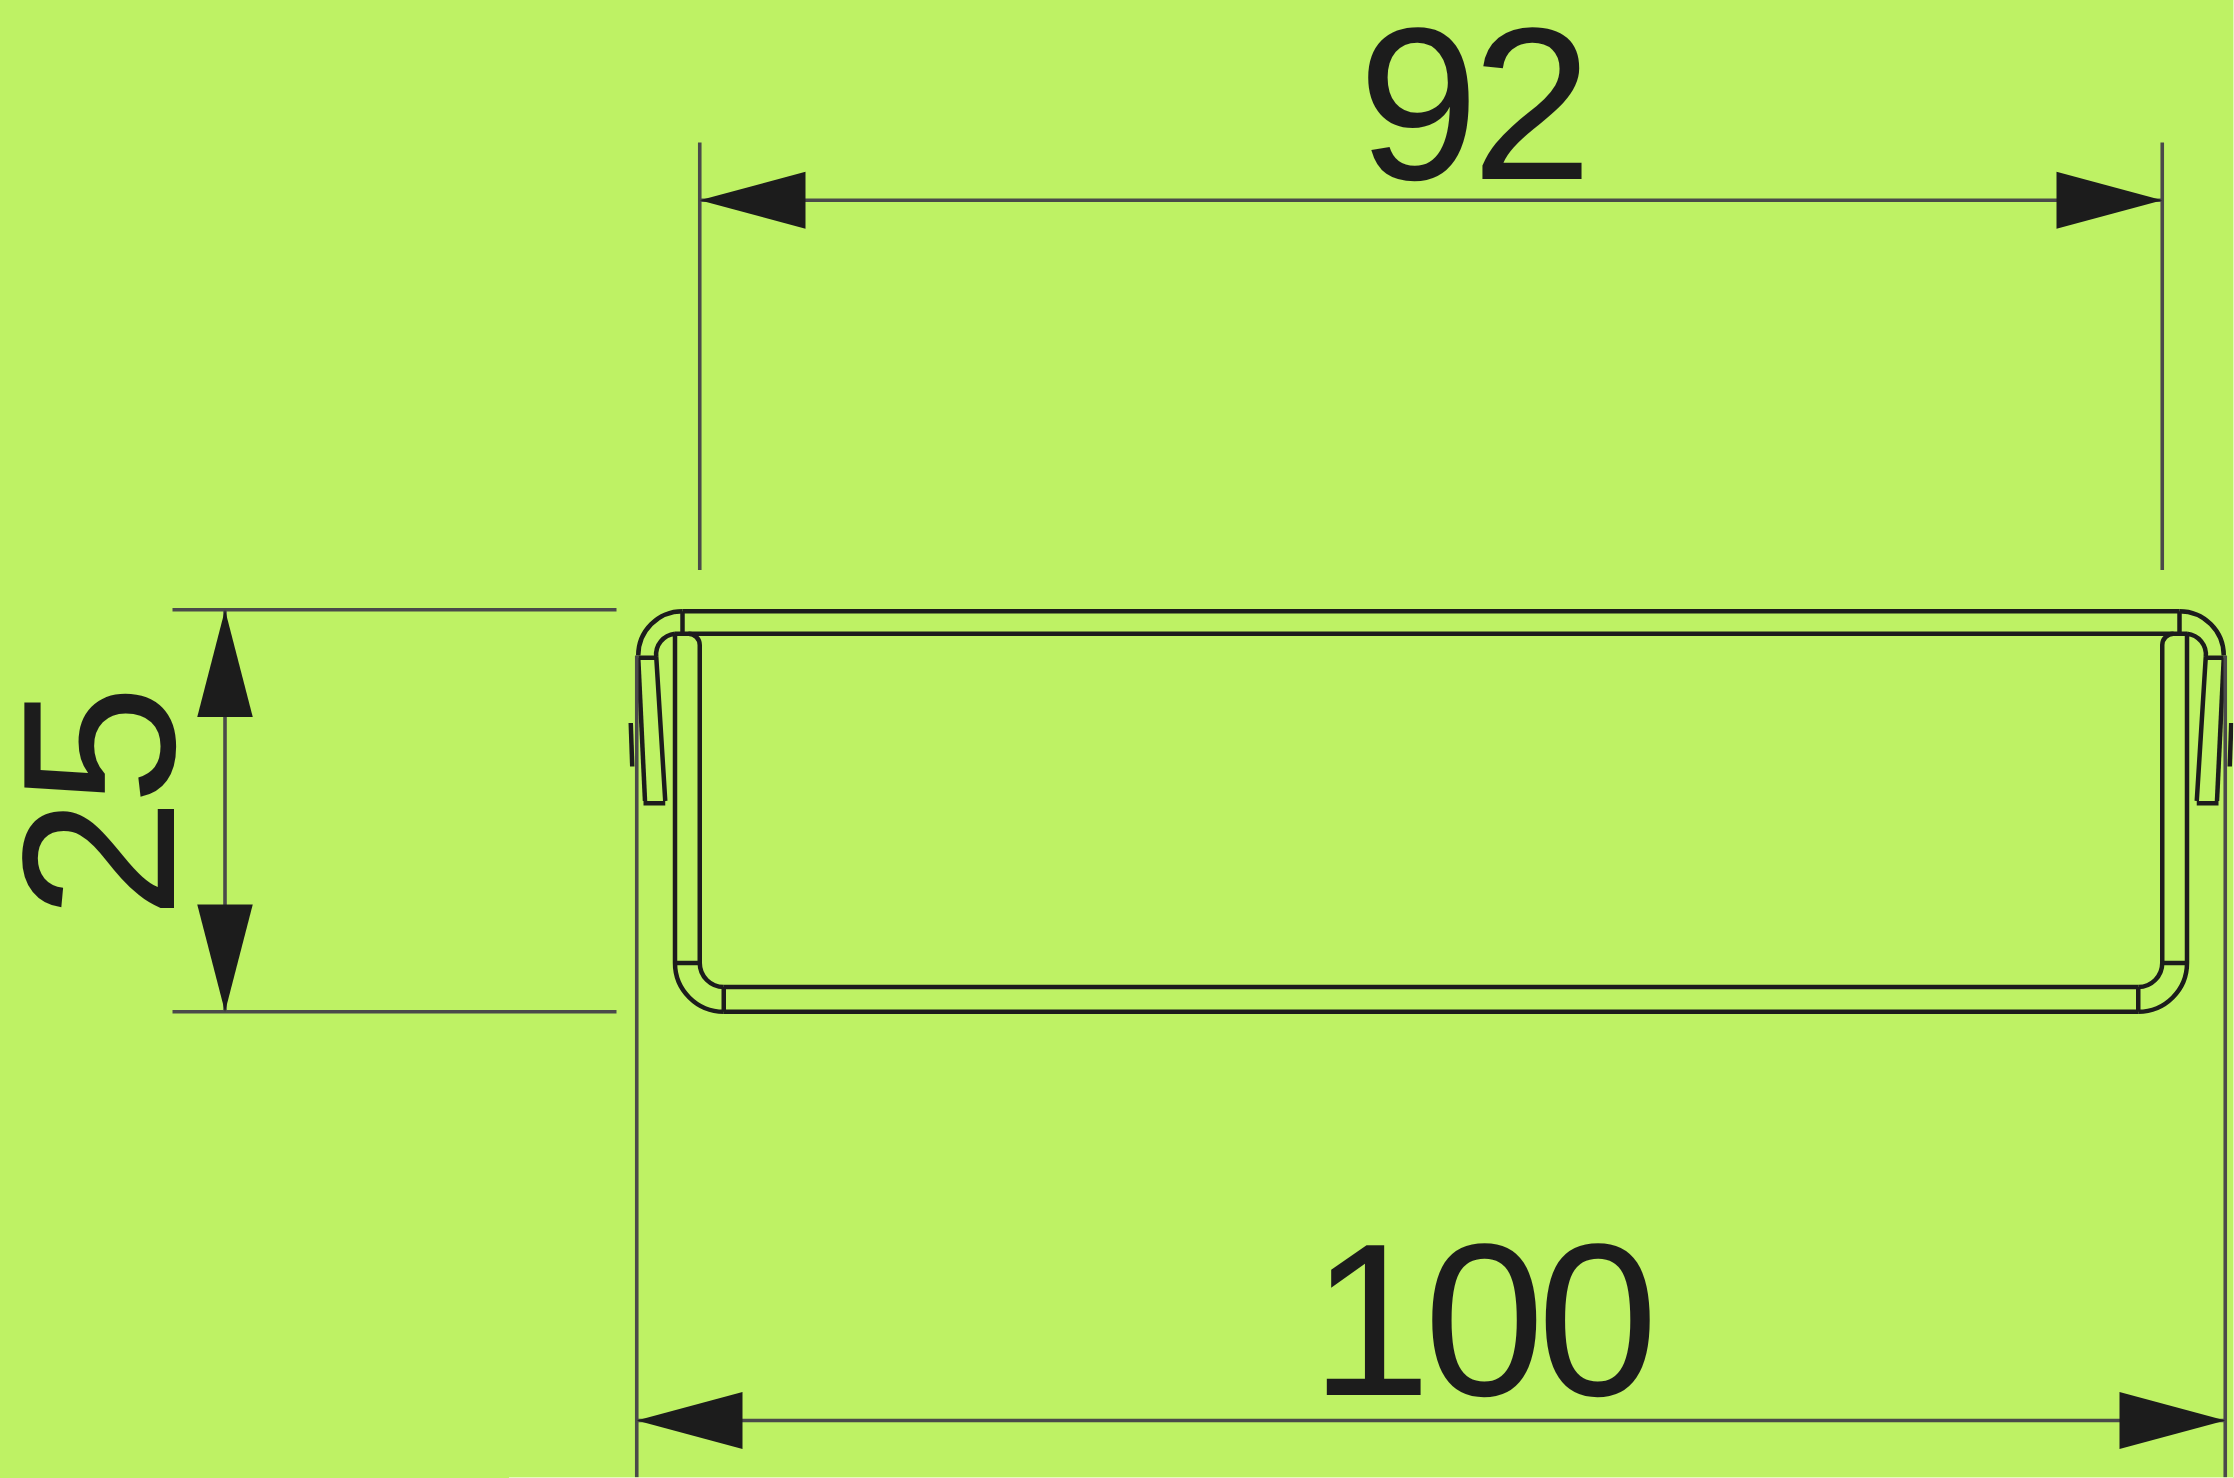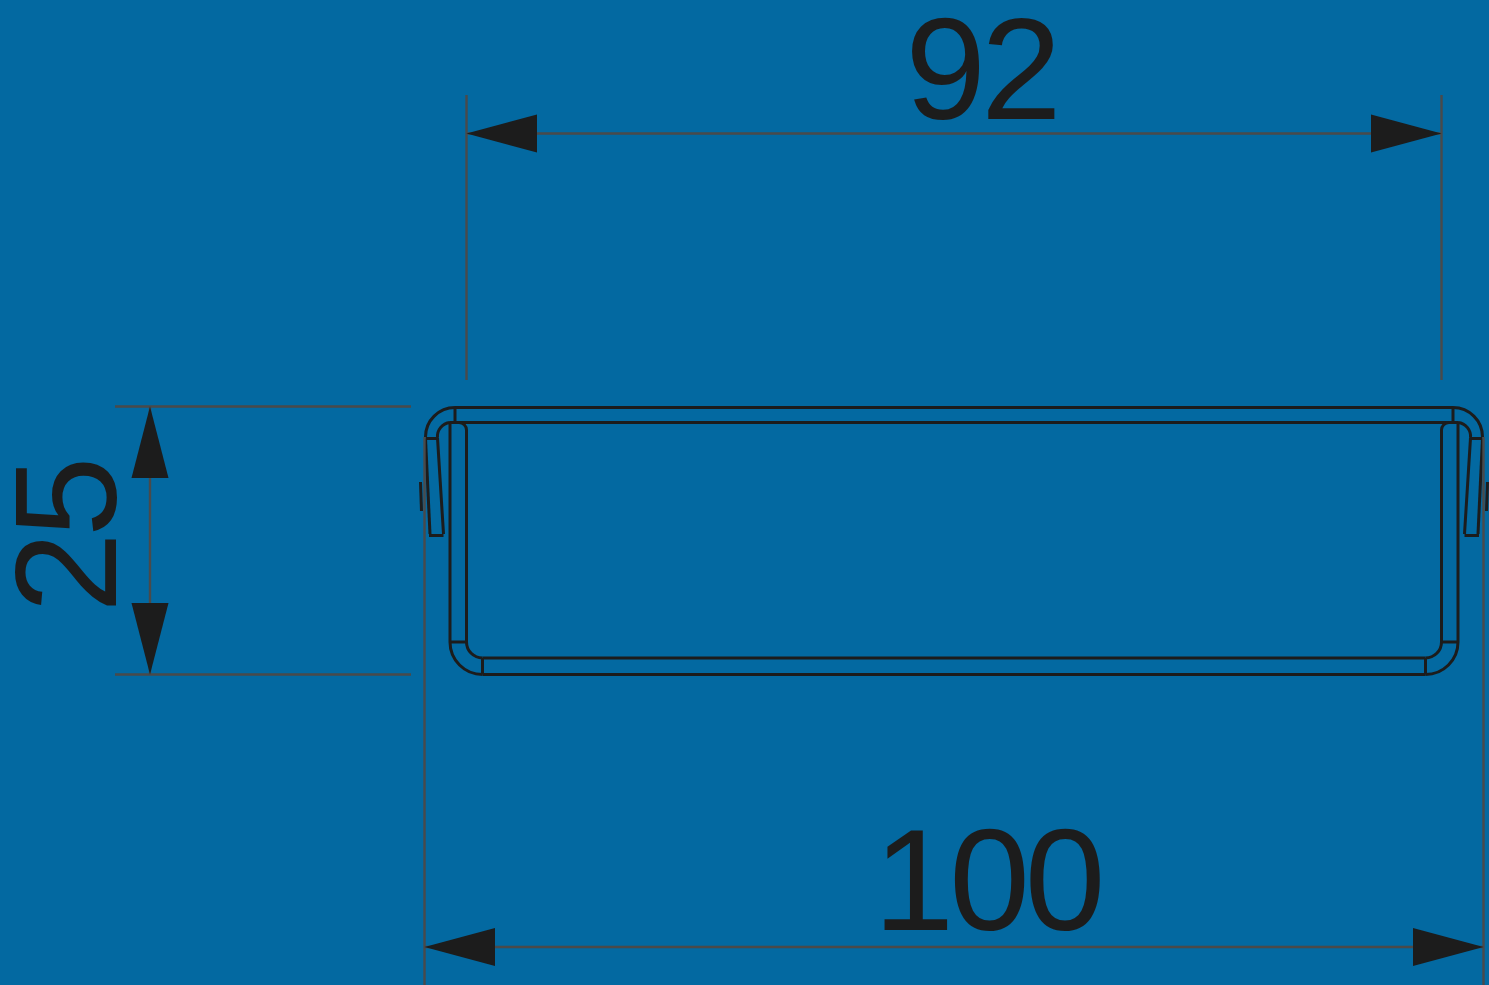--- a/index.html
+++ b/index.html
@@ -2,21 +2,21 @@
 <html><head>
 <meta charset="utf-8">
 <style>
   html, body {
     margin: 0; padding: 0;
     width: 1489px; height: 985px;
     background: #ffffff;
     overflow: hidden;
     font-family: "Liberation Sans", sans-serif;
   }
-  .canvas { position: relative; width: 1489px; height: 985px; background: #0369a1; }
+  .canvas { position: relative; width: 1489px; height: 985px; background: #bef264; }
   svg { display: block; }
   .obj-line   { fill: none; stroke-width: 3;   stroke-linecap: butt; stroke-linejoin: miter; }
   .dim-line   { fill: none; stroke-width: 2.4; stroke-linecap: butt; }
   .arrowhead  { stroke: none; }
   .dim-text   { font-family: "Liberation Sans", sans-serif; font-size: 145px; letter-spacing: -5px; }
 </style>
 </head>
 <body>
 
 <div class="canvas">

